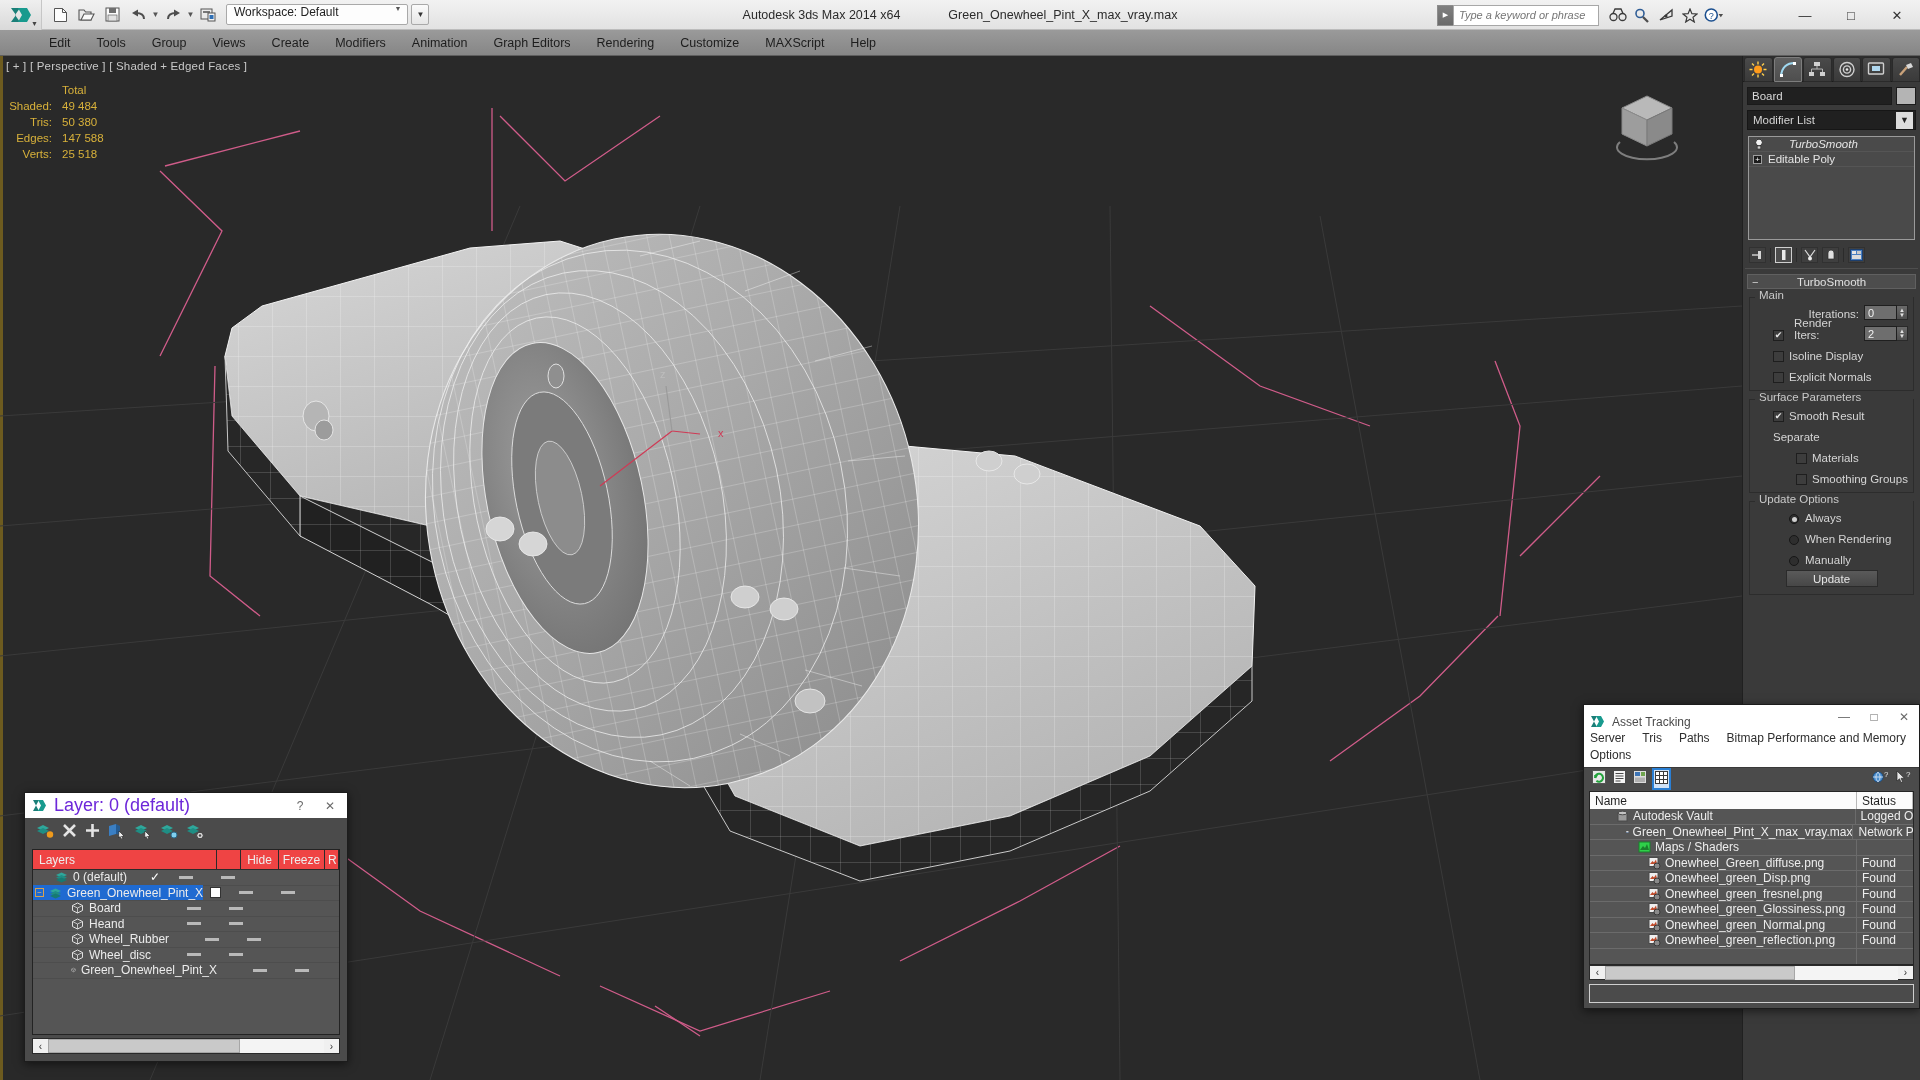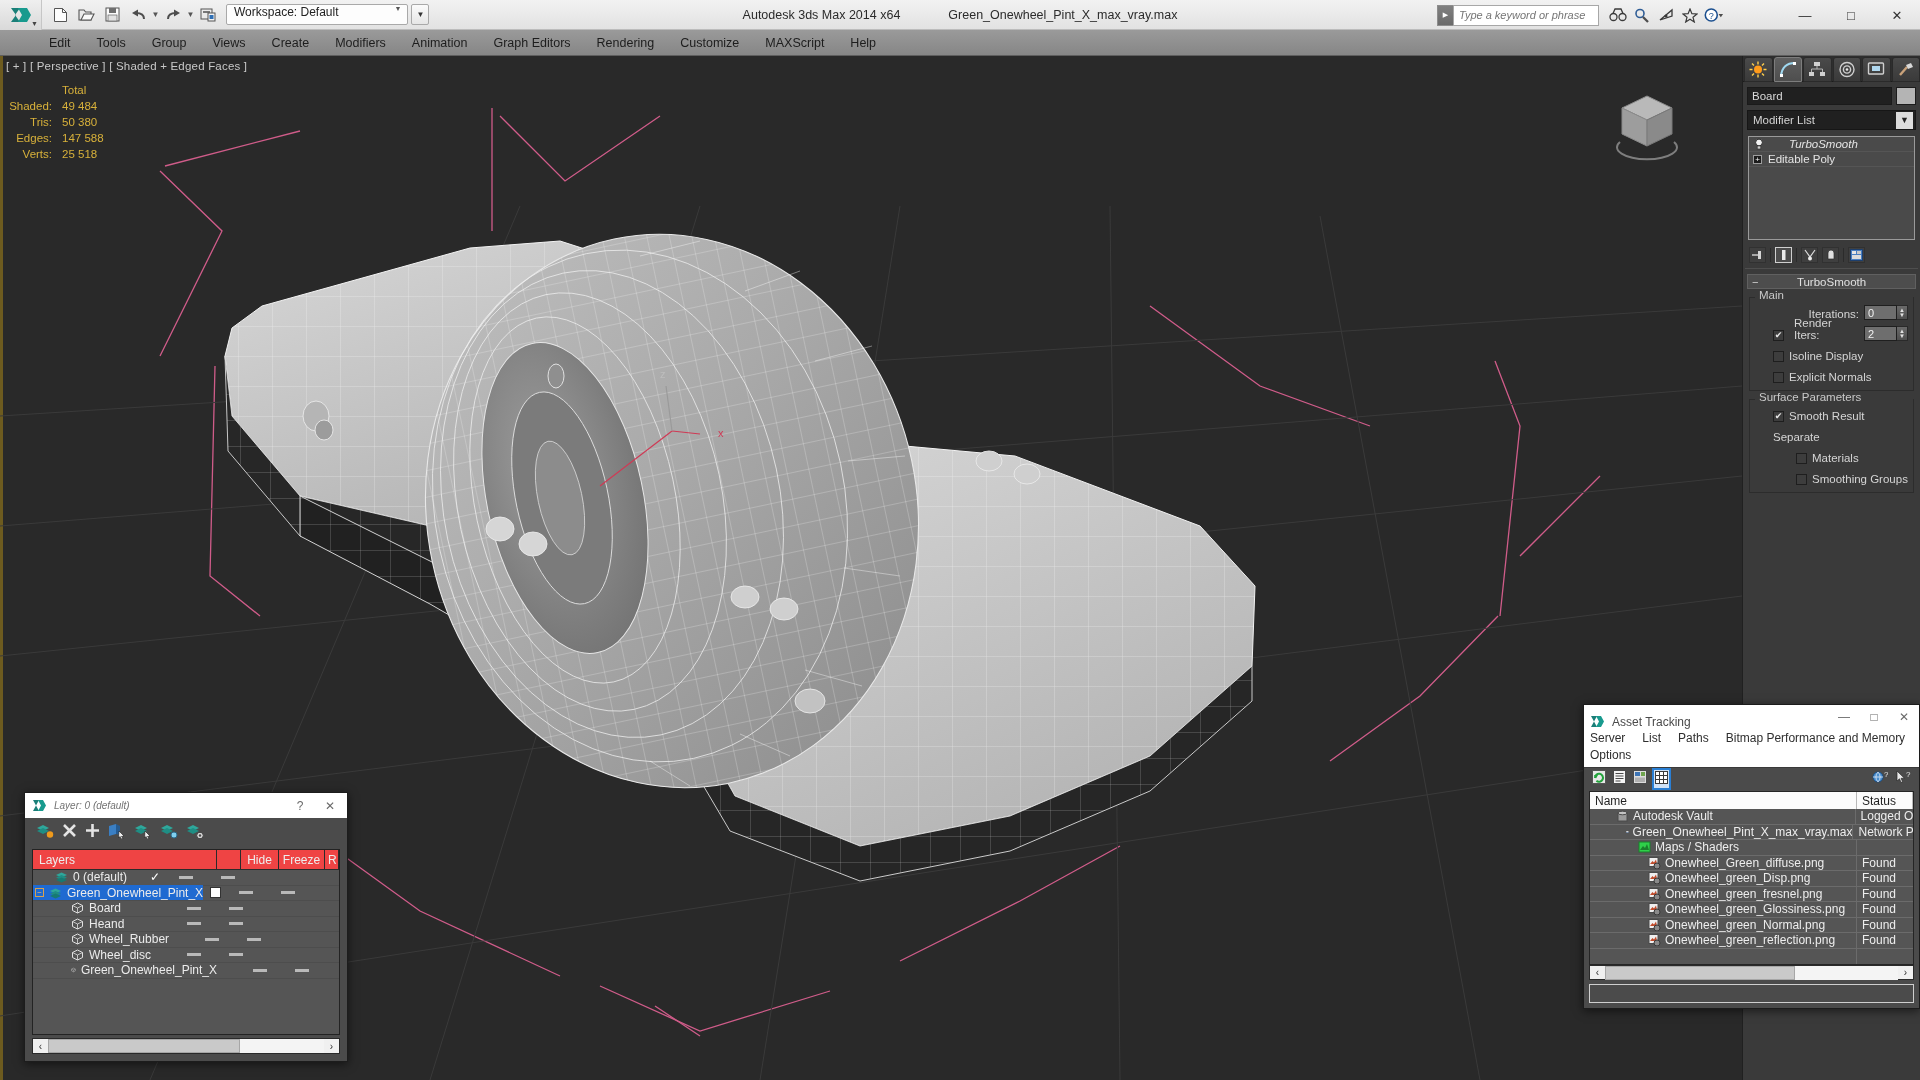--- a/index.html
+++ b/index.html
@@ -167,21 +167,21 @@
 
   
   .dlg{
     position:absolute;background:#4b4b4b;border:1px solid #1c1c1c;
     box-shadow:0 2px 9px rgba(0,0,0,.55);
   }
   .dlgTitle{
     height:25px;background:#ffffff;display:flex;align-items:center;padding:0 2px 0 7px;
   }
   .dlgTitle .ic{width:15px;height:15px;margin-right:7px;}
-  .dlgTitle .t{flex:1;color:#737373;font-size:10px;font-style:italic;}
+  .dlgTitle .t{flex:1;color:#6d28d9;font-size:18px;}
   .dlgBtn{width:30px;height:24px;display:flex;align-items:center;justify-content:center;color:#6a6a6a;font-size:12px;}
 
   .layerToolbar{display:flex;align-items:center;gap:8px;height:28px;padding:0 10px;background:#4b4b4b;}
   .layerGrid{
     margin:3px 7px 3px 7px;background:#555555;border:1px solid #232323;height:186px;overflow:hidden;
   }
   .lgHead{display:flex;height:20px;background:#ef4444;border-bottom:1px solid #2b2b2b;}
   .lgHead .c{color:#ededed;font-size:12px;display:flex;align-items:center;padding-left:6px;border-right:1px solid #2b2b2b;}
   .lgRow{display:flex;height:15.5px;align-items:center;border-bottom:1px solid #4d4d4d;}
   .lgRow.sel .nm{background:#1f6ad1;}
@@ -677,20 +677,38 @@
         <div class="row" style="padding-left:23px">
           <span class="cbx"></span>
           <span class="lab">Materials</span>
         </div>
         <div class="row" style="padding-left:23px;margin-bottom:0">
           <span class="cbx"></span>
           <span class="lab">Smoothing Groups</span>
         </div>
       </div>
 
+      <div class="group">
+        <div class="gtitle">Update Options</div>
+        <div class="row" style="padding-left:16px">
+          <span class="rdo">
+              <span class="dot"></span>
+            </span>
+          <span class="lab">Always</span>
+        </div>
+        <div class="row" style="padding-left:16px">
+          <span class="rdo"></span>
+          <span class="lab">When Rendering</span>
+        </div>
+        <div class="row" style="padding-left:16px">
+          <span class="rdo"></span>
+          <span class="lab">Manually</span>
+        </div>
+        <div class="btnUpd">Update</div>
+      </div>
     </div>
   </div>
 
   <div class="dlg" style="left:24px; top:792px; width:324px;">
     <div class="dlgTitle">
       <span class="ic">
         <svg width="15" height="15" viewBox="0 0 15 15">
             <polygon points="1,2 7,2 4,7.5 7,13 1,13 4,7.5" fill="#1a7f78"></polygon>
             <polygon points="6,2 11,2 14,7.5 11,13 6,13 9,7.5" fill="#189a8e"></polygon>
           </svg>
@@ -908,21 +926,21 @@
           </svg>
       </span>
       <span style="flex:1;color:#4a4a4a;font-size:12px">Asset Tracking</span>
       <span class="dlgBtn">—</span>
       <span class="dlgBtn">□</span>
       <span class="dlgBtn close">✕</span>
     </div>
 
     <div class="atMenu">
       <span>Server</span>
-      <span>List</span>
+      <span>Tris</span>
       <span>Paths</span>
       <span>Bitmap Performance and Memory</span>
       <span style="width:100%">Options</span>
     </div>
 
     <div class="atTools">
       <span>
         <svg width="14" height="14" viewBox="0 0 14 14">
             <rect x="0.5" y="0.5" width="13" height="13" fill="#e8e8e8" stroke="#555"></rect>
             <path d="M3 8 a4 4 0 1 1 1.4 2.8" fill="none" stroke="#23a33c" stroke-width="2"></path>

